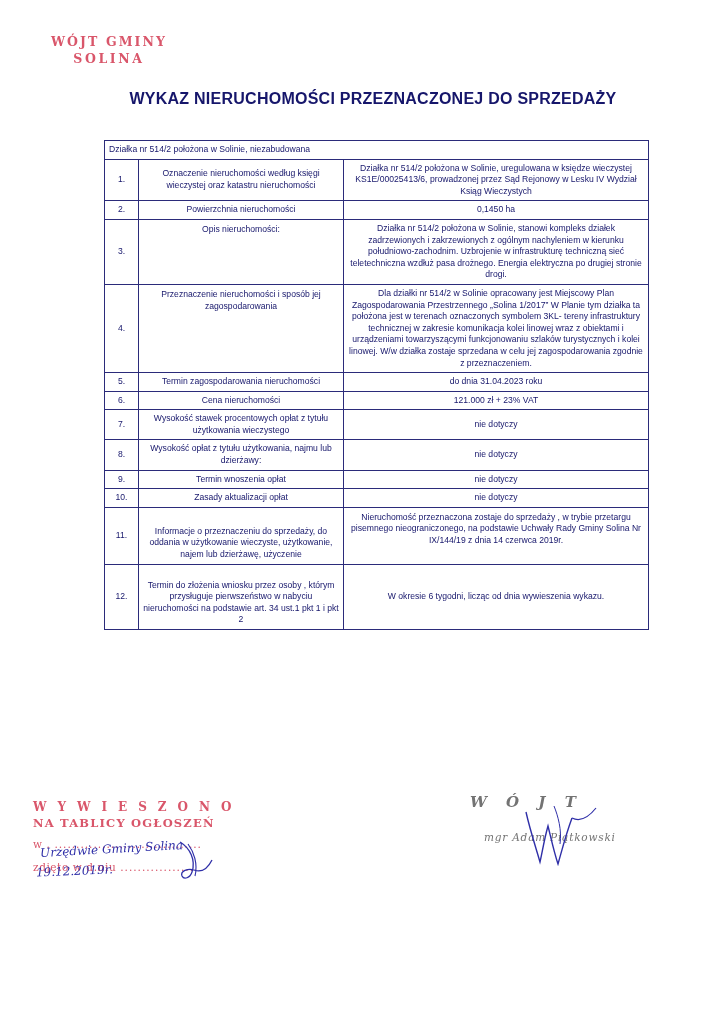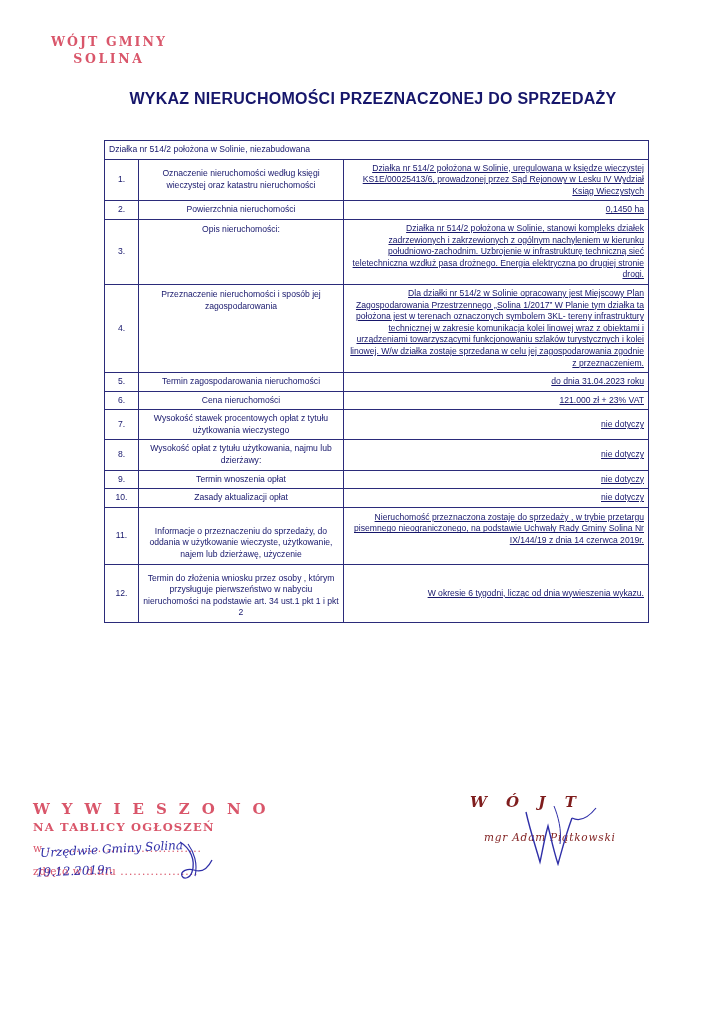--- a/index.html
+++ b/index.html
@@ -81,40 +81,39 @@
   }
   td.num.mid {
     vertical-align: middle;
     padding-top: 3px;
   }
   td.label {
     width: 205px;
     text-align: center;
   }
   td.value {
-    text-align: right;
-    text-decoration: underline;
+    text-align: center;
   }
   td.caption {
     text-align: left;
     padding: 6px 4px 7px 4px;
     font-size: 8.8px;
   }
 
   
   .footer-left {
     position: absolute;
     left: 33px;
     top: 800px;
     width: 260px;
     color: #d9566a;
     font-family: "DejaVu Serif", serif;
   }
   .footer-left .line1 {
-    font-size: 15px;
+    font-size: 12px;
     letter-spacing: 3.4px;
     font-weight: 600;
   }
   .footer-left .line2 {
     font-size: 11.5px;
     letter-spacing: 1.2px;
     font-weight: 600;
     margin-top: 2px;
   }
   .footer-left .row {
@@ -147,21 +146,21 @@
     width: 54px;
     height: 44px;
   }
 
   .footer-right {
     position: absolute;
     left: 470px;
     top: 793px;
     width: 200px;
     text-align: left;
-    color: #7f1d1d;
+    color: #737373;
     font-family: "DejaVu Serif", serif;
   }
   .footer-right .wojt {
     font-size: 15px;
     letter-spacing: 7px;
     font-weight: 600;
     font-style: italic;
   }
   .footer-right .name {
     font-size: 10.5px;
@@ -262,21 +261,21 @@
       </tr>
 
       <tr>
         <td class="num">11.</td>
         <td class="label" style="vertical-align:top;padding-top:18px">Informacje o przeznaczeniu do sprzedaży, do oddania w użytkowanie wieczyste, użytkowanie, najem lub dzierżawę, użyczenie</td>
         <td class="value" style="vertical-align:top;padding-top:4px">Nieruchomość  przeznaczona zostaje do sprzedaży , w trybie przetargu pisemnego nieograniczonego, na podstawie Uchwały Rady Gminy Solina Nr IX/144/19 z dnia 14 czerwca 2019r.</td>
       </tr>
 
       <tr>
         <td class="num">12.</td>
-        <td class="label" style="vertical-align:top;padding-top:8px">Termin do złożenia wniosku przez osoby , którym przysługuje pierwszeństwo w nabyciu nieruchomości na podstawie art. 34 ust.1 pkt 1 i pkt 2</td>
+        <td class="label" style="vertical-align:top;padding-top:15px">Termin do złożenia wniosku przez osoby , którym przysługuje pierwszeństwo w nabyciu nieruchomości na podstawie art. 34 ust.1 pkt 1 i pkt 2</td>
         <td class="value">W okresie 6 tygodni, licząc od dnia wywieszenia wykazu.</td>
       </tr>
     </tbody>
   </table>
 
   <div class="footer-left">
     <div class="line1">W Y W I E S Z O N O</div>
     <div class="line2">NA TABLICY OGŁOSZEŃ</div>
     <div class="row">
       <span>w .</span>

